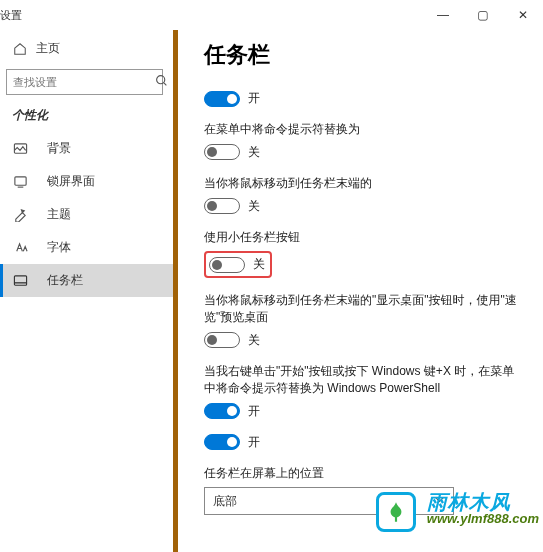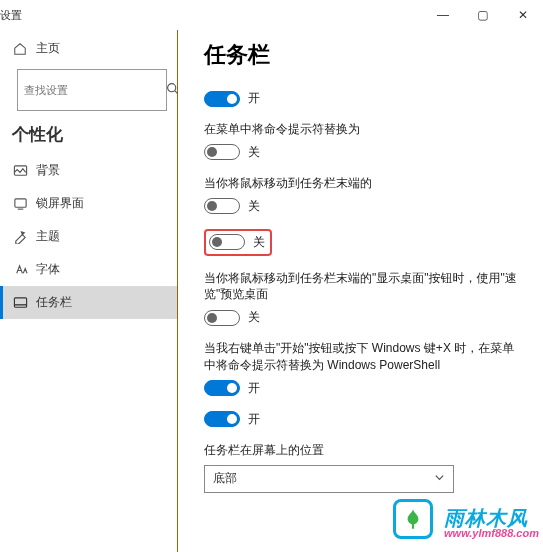--- a/index.html
+++ b/index.html
@@ -2,46 +2,46 @@
 <html><head>
 <meta charset="utf-8">
 <style>
 * { margin: 0; padding: 0; box-sizing: border-box; font-family: "Microsoft YaHei", "Segoe UI", sans-serif; }
 body { background: #fff; width: 543px; height: 552px; overflow: hidden; position: relative; font-size: 12px; color: #000; }
 .titlebar { height: 30px; display: flex; align-items: center; padding: 0 0; }
 .titlebar-left { flex: 1; display: flex; align-items: center; gap: 6px; font-size: 11px; color: #333; }
 .titlebar-right { display: flex; gap: 0; }
 .tb-btn { width: 40px; height: 30px; display: flex; align-items: center; justify-content: center; color: #333; }
 .content { display: flex; height: calc(100% - 30px); }
-.sidebar { width: 178px; border-right: 1px solid #a16207; padding-top: 4px; }
+.sidebar { width: 178px; border-right: 5px solid #a16207; padding-top: 4px; }
 .home-row { display: flex; align-items: center; gap: 8px; padding: 6px 12px; font-size: 12px; color: #333; }
-.search-box { margin: 6px 10px 8px 17px; border: 1px solid #999; height: 42px; display: flex; align-items: center; padding: 0 6px; }
+.search-box { margin: 6px 10px 8px 6px; border: 1px solid #999; height: 26px; display: flex; align-items: center; padding: 0 6px; }
 .search-box input { border: none; outline: none; flex: 1; font-size: 11px; background: transparent; }
-.section-title { padding: 4px 12px 8px 12px; font-size: 17px; color: #333; font-weight: 600; }
-.nav-item { display: flex; align-items: center; gap: 8px; padding: 8px 12px; font-size: 12px; color: #333; cursor: pointer; position: relative; }
+.section-title { padding: 4px 12px 8px 12px; font-size: 12px; color: #333; font-weight: 600; font-style: italic; }
+.nav-item { display: flex; align-items: center; gap: 19px; padding: 8px 12px; font-size: 12px; color: #333; cursor: pointer; position: relative; }
 .nav-item.selected { background: #d9d9d9; }
 .nav-item.selected::before { content: ""; position: absolute; left: 0; top: 0; bottom: 0; width: 3px; background: #0078d7; }
 .nav-icon { width: 16px; height: 16px; display: flex; align-items: center; justify-content: center; color: #555; flex-shrink: 0; }
 .main { flex: 1; padding: 10px 24px 0 26px; overflow-y: auto; height: 100%; }
 .page-title { font-size: 22px; font-weight: 600; margin-bottom: 20px; }
 .setting { margin-bottom: 14px; }
 .setting-label { font-size: 12px; color: #222; margin-bottom: 6px; line-height: 1.4; }
 .toggle-row { display: flex; align-items: center; gap: 8px; }
 .toggle { width: 36px; height: 16px; border-radius: 8px; position: relative; border: 1px solid #666; background: #fff; cursor: pointer; }
 .toggle.on { background: #0078d7; border-color: #0078d7; }
 .toggle .knob { position: absolute; width: 10px; height: 10px; border-radius: 50%; background: #666; top: 2px; left: 2px; }
 .toggle.on .knob { background: #fff; left: auto; right: 2px; }
 .toggle-text { font-size: 12px; color: #222; }
 .highlight-box { border: 2px solid #e34545; border-radius: 4px; padding: 3px 5px 3px 3px; display: inline-flex; }
 .select-box { border: 1px solid #888; height: 28px; display: flex; align-items: center; justify-content: space-between; padding: 0 8px; font-size: 12px; color: #333; width: 250px; cursor: pointer; margin-top: 4px; }
-.watermark { position: absolute; right: 4px; bottom: 13px; display: flex; align-items: flex-end; gap: 11px; }
+.watermark { position: absolute; right: 4px; bottom: 20px; display: flex; align-items: flex-start; gap: 11px; }
 .wm-icon { width: 40px; height: 40px; border: 3px solid #0aa8e0; border-radius: 8px; background: #fff; display: flex; align-items: center; justify-content: center; }
 .wm-text { display: flex; flex-direction: column; line-height: 1; }
 .wm-cn { font-size: 20px; font-weight: 700; color: #0aa8e0; font-style: italic; letter-spacing: 1px; }
-.wm-url { font-size: 11px; font-weight: 700; color: #ec4899; font-style: italic; }
+.wm-url { font-size: 13px; font-weight: 700; color: #4d7c0f; font-style: italic; }
 .main::-webkit-scrollbar { width: 4px; }
 .main::-webkit-scrollbar-thumb { background: #bbb; border-radius: 2px; }
 </style>
 </head>
 <body>
 
 <div class="titlebar">
   <div class="titlebar-left">
     <span>设置</span>
   </div>
@@ -152,20 +152,21 @@
       <div class="setting-label">当你将鼠标移动到任务栏末端的</div>
       <div class="toggle-row">
         <div class="toggle">
             <div class="knob"></div>
           </div>
         <span class="toggle-text">关</span>
       </div>
     </div>
 
     <div class="setting">
+      <div class="setting-label">使用小任务栏按钮</div>
       <div class="highlight-box">
         <div class="toggle-row">
           <div class="toggle">
               <div class="knob"></div>
             </div>
           <span class="toggle-text">关</span>
         </div>
       </div>
     </div>
 

